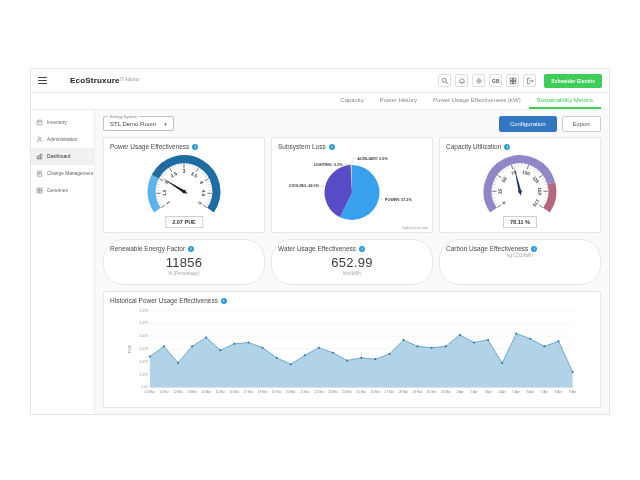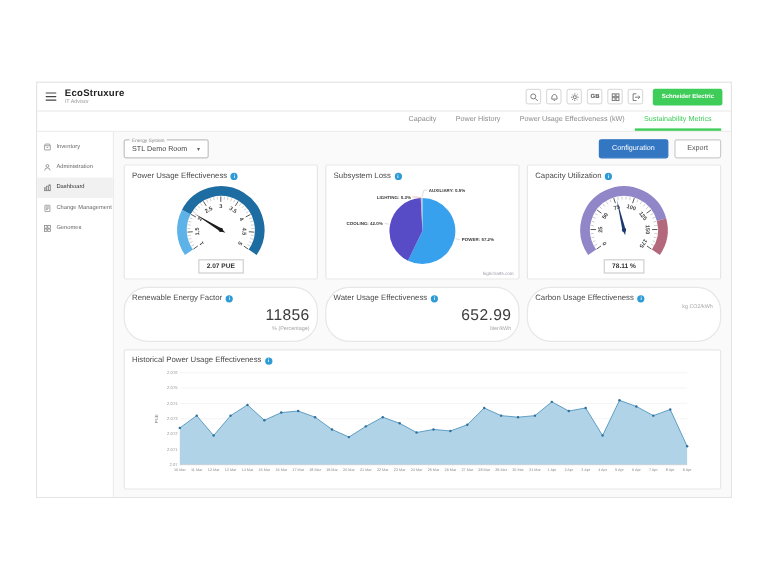--- a/index.html
+++ b/index.html
@@ -7,21 +7,21 @@
   body { position: relative; overflow: hidden; }
 
   .app { position: absolute; left: 30px; top: 68px; width: 580px; height: 347px;
          background: #fff; border: 1px solid #e4e4e4; display: flex; flex-direction: column; }
 
   
   .topbar { height: 24px; display: flex; align-items: center; gap: 5px; padding: 0 7px;
             border-bottom: 1px solid #ececec; flex: 0 0 auto; }
   .burger { display: flex; flex-direction: column; gap: 1.5px; width: 9px; cursor: pointer; }
   .burger i { height: 1.5px; background: #444; display: block; border-radius: 1px; }
-  .logo { display: flex; flex-direction: column; line-height: 1; margin-left: 2px; }
+  .logo { display: flex; flex-direction: row; line-height: 1; margin-left: 18px; }
   .logo-title { font-size: 8px; font-weight: bold; color: #222; letter-spacing: .2px; }
   .logo-sub { font-size: 4.5px; color: #9a9a9a; margin-top: 1px; }
   .tb-right { margin-left: auto; display: flex; align-items: center; gap: 4px; }
   .tb-icon { width: 13px; height: 13px; border: 1px solid #ddd; border-radius: 2px; background: #fff;
              display: flex; align-items: center; justify-content: center; color: #777; cursor: pointer; }
   .tb-icon svg { width: 8px; height: 8px; stroke: #777; fill: none; stroke-width: 1; }
   .avatar-txt { font-size: 5px; font-weight: bold; color: #555; }
   .brand { height: 14px; background: #3dcd58; color: #fff; border: none; border-radius: 2px;
            font-size: 5px; font-weight: bold; padding: 0 7px; margin-left: 4px; font-family: inherit; cursor: pointer; }
 
@@ -60,21 +60,21 @@
   .r1 .card { height: 96px; }
   .card-title { display: flex; align-items: center; gap: 3px; font-size: 6.5px; color: #4a4a4a; }
   .info { width: 6px; height: 6px; border-radius: 50%; background: #2e9bd6; color: #fff; font-size: 4px;
           display: inline-flex; align-items: center; justify-content: center; font-weight: bold; flex: 0 0 auto; cursor: pointer; }
   .info::after { content: "i"; }
   .gauge-svg { display: block; width: 100%; height: 72px; margin-top: 2px; }
   .badge { position: absolute; left: 50%; transform: translateX(-50%); bottom: 4px; background: #fff;
            border: 1px solid #cfcfcf; font-size: 5.5px; font-weight: bold; color: #333; padding: 2px 6px; white-space: nowrap; }
   .pie-svg { display: block; width: 100%; height: 78px; }
   .credit { position: absolute; right: 4px; bottom: 2px; font-size: 3.8px; color: #99a; cursor: pointer; }
-  .r2 .card { height: 46px; text-align: right; border-radius: 20px; }
+  .r2 .card { height: 46px; text-align: center; border-radius: 20px; }
   .stat-value { font-size: 13px; color: #3c3c3c; margin-top: 3px; letter-spacing: .3px; }
   .stat-unit { font-size: 4.5px; color: #a5a5a5; margin-top: 1px; }
   .r3 { flex: 1; margin-bottom: 0; }
   .area-svg { display: block; width: 100%; height: 96px; margin-top: 2px; }
 </style>
 </head>
 <body>
 
 <div class="app">
 

